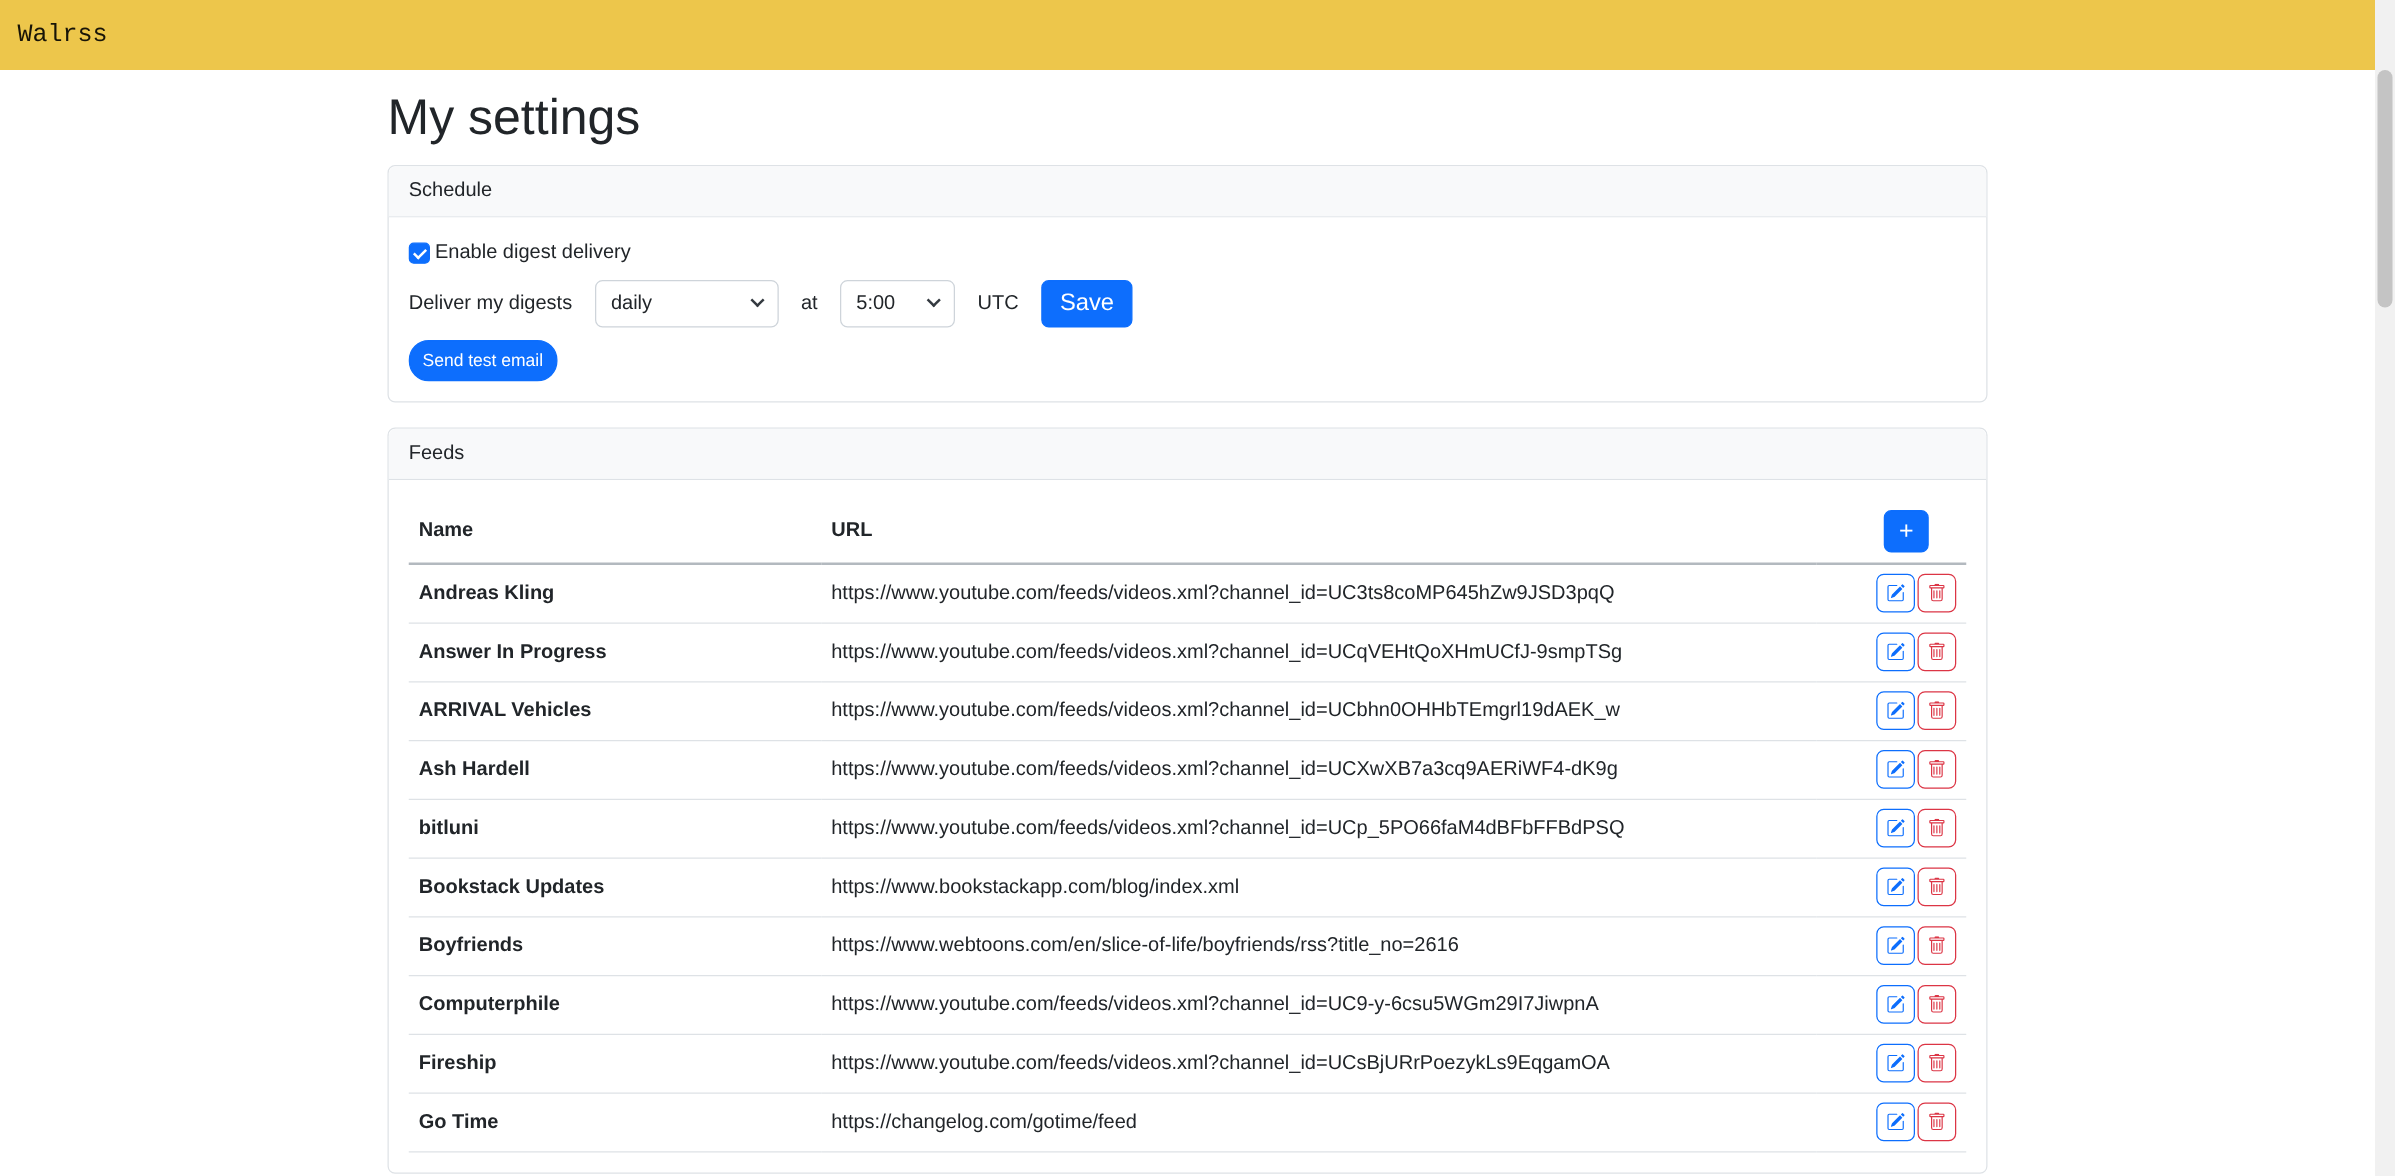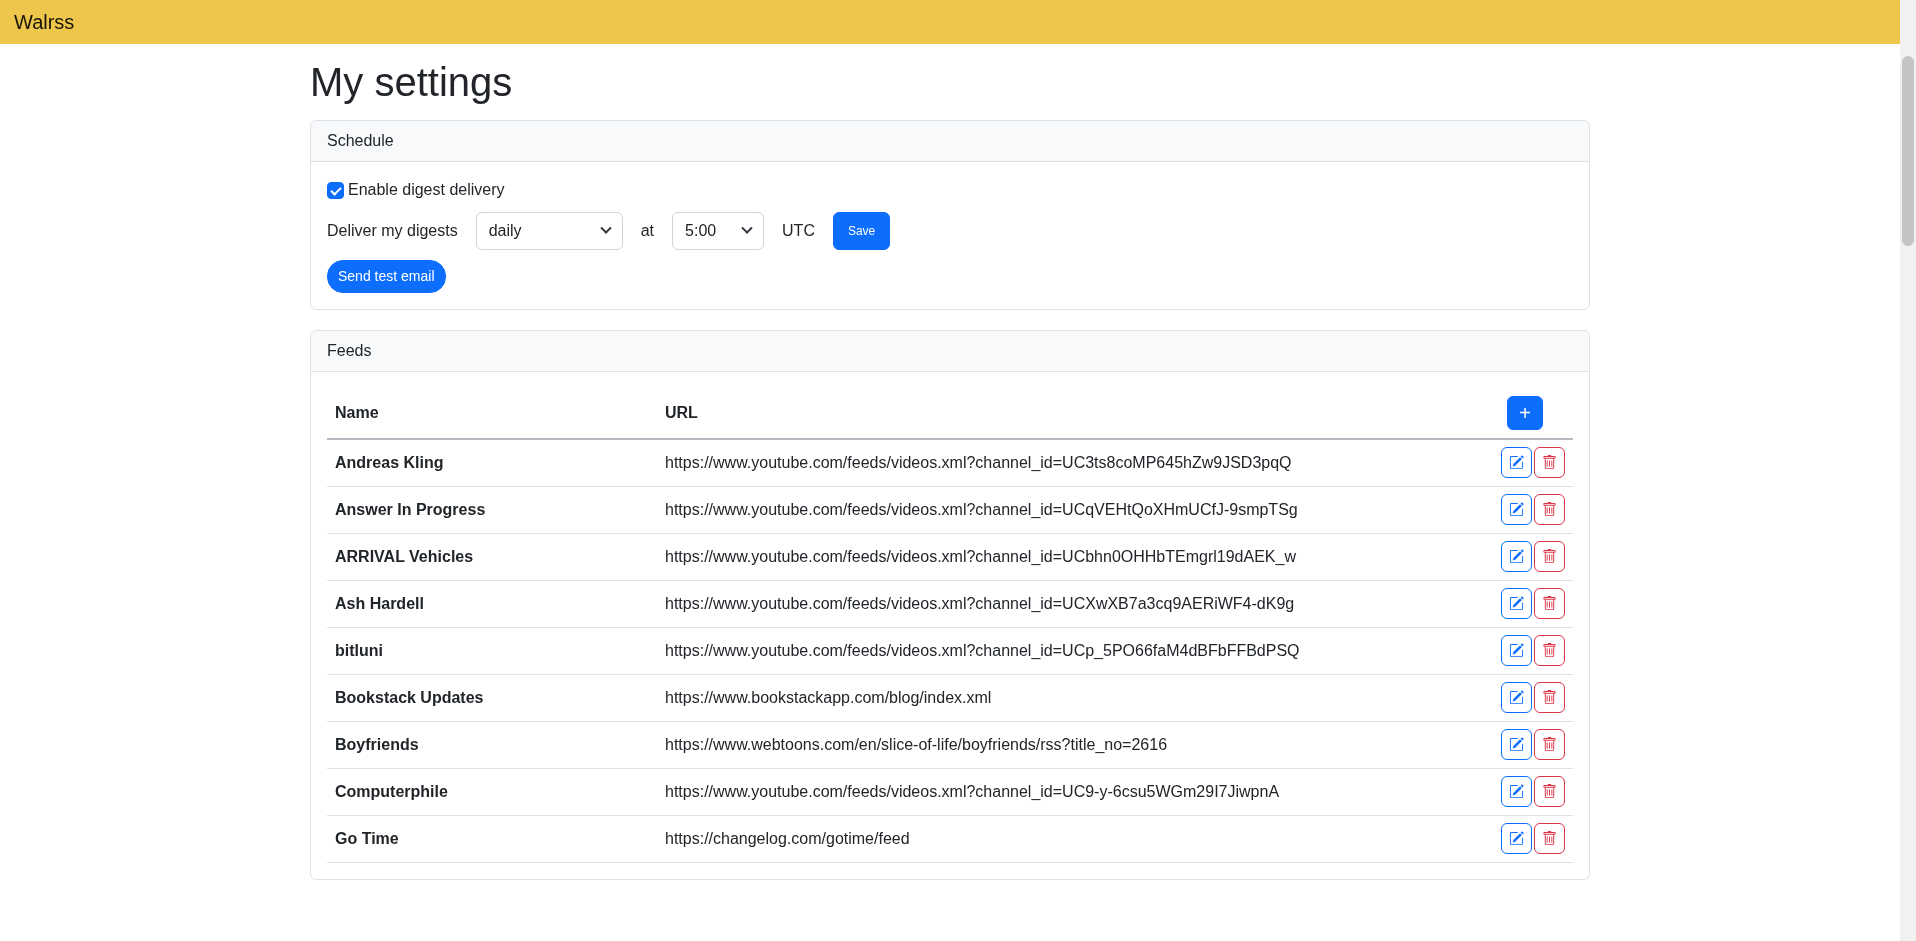--- a/index.html
+++ b/index.html
@@ -8,25 +8,26 @@
   body {
     font-family: "Liberation Sans", sans-serif;
     font-size: 16px;
     color: var(--text, #212529);
     background: #fff;
   }
   .content { width: 1900px; }
 
   
   .navbar {
-    height: 44px;
+    height: 56px;
     background: var(--navbar-bg, #edc64b);
     display: flex;
     align-items: center;
     padding: 0 14px;
+    font-family: Liberation Mono, monospace;
   }
   .brand { font-size: 20px; color: rgba(0,0,0,.9); cursor: pointer; }
 
   
   main { width: 1280px; margin: 0 auto; padding-top: 14px; }
   h1 { font-size: 40px; font-weight: 500; line-height: 1.2; margin-bottom: 14px; }
 
   
   .card {
     border: 1px solid var(--border, #dee2e6);
@@ -90,21 +91,21 @@
     align-items: center;
     justify-content: center;
     border-radius: 6px;
     cursor: pointer;
     font-family: inherit;
   }
   .btn-primary {
     background: var(--primary, #0d6efd);
     border: 1px solid var(--primary, #0d6efd);
     color: #fff;
-    font-size: 12px;
+    font-size: 19px;
     padding: 6px 14px;
     line-height: 24px;
   }
   .btn-sm { font-size: 14px; padding: 5px 10px; border-radius: 16px; line-height: 21px; }
   .test-row { margin-top: 10px; }
 
   
   table { width: 100%; border-collapse: collapse; table-layout: fixed; }
   col.col-name { width: 330px; }
   col.col-actions { width: 120px; }
@@ -384,20 +385,40 @@
         <button class="btn-icon del">
           <svg width="15" height="15" viewBox="0 0 16 16" fill="currentColor" aria-hidden="true">
             <path d="M5.5 5.5A.5.5 0 0 1 6 6v6a.5.5 0 0 1-1 0V6a.5.5 0 0 1 .5-.5Zm2.5 0a.5.5 0 0 1 .5.5v6a.5.5 0 0 1-1 0V6a.5.5 0 0 1 .5-.5Zm3 .5a.5.5 0 0 0-1 0v6a.5.5 0 0 0 1 0V6Z"></path>
             <path d="M14.5 3a1 1 0 0 1-1 1H13v9a2 2 0 0 1-2 2H5a2 2 0 0 1-2-2V4h-.5a1 1 0 0 1-1-1V2a1 1 0 0 1 1-1H6a1 1 0 0 1 1-1h2a1 1 0 0 1 1 1h3.5a1 1 0 0 1 1 1v1ZM4.118 4 4 4.059V13a1 1 0 0 0 1 1h6a1 1 0 0 0 1-1V4.059L11.882 4H4.118ZM2.5 3h11V2h-11v1Z"></path>
           </svg>
         </button>
       </span>
     </td>
   </tr>
 
+  <tr>
+    <td class="name">Fireship</td>
+    <td class="url">https://www.youtube.com/feeds/videos.xml?channel_id=UCsBjURrPoezykLs9EqgamOA</td>
+    <td class="actions">
+      <span class="btn-group">
+        <button class="btn-icon edit">
+          <svg width="15" height="15" viewBox="0 0 16 16" fill="currentColor" aria-hidden="true">
+            <path d="M15.502 1.94a.5.5 0 0 1 0 .706L14.459 3.69l-2-2L13.502.646a.5.5 0 0 1 .707 0l1.293 1.293zm-1.75 2.456-2-2L4.939 9.21a.5.5 0 0 0-.121.196l-.805 2.414a.25.25 0 0 0 .316.316l2.414-.805a.5.5 0 0 0 .196-.12l6.813-6.814z"></path>
+            <path fill-rule="evenodd" d="M1 13.5A1.5 1.5 0 0 0 2.5 15h11a1.5 1.5 0 0 0 1.5-1.5v-6a.5.5 0 0 0-1 0v6a.5.5 0 0 1-.5.5h-11a.5.5 0 0 1-.5-.5v-11a.5.5 0 0 1 .5-.5H9a.5.5 0 0 0 0-1H2.5A1.5 1.5 0 0 0 1 2.5v11z"></path>
+          </svg>
+        </button>
+        <button class="btn-icon del">
+          <svg width="15" height="15" viewBox="0 0 16 16" fill="currentColor" aria-hidden="true">
+            <path d="M5.5 5.5A.5.5 0 0 1 6 6v6a.5.5 0 0 1-1 0V6a.5.5 0 0 1 .5-.5Zm2.5 0a.5.5 0 0 1 .5.5v6a.5.5 0 0 1-1 0V6a.5.5 0 0 1 .5-.5Zm3 .5a.5.5 0 0 0-1 0v6a.5.5 0 0 0 1 0V6Z"></path>
+            <path d="M14.5 3a1 1 0 0 1-1 1H13v9a2 2 0 0 1-2 2H5a2 2 0 0 1-2-2V4h-.5a1 1 0 0 1-1-1V2a1 1 0 0 1 1-1H6a1 1 0 0 1 1-1h2a1 1 0 0 1 1 1h3.5a1 1 0 0 1 1 1v1ZM4.118 4 4 4.059V13a1 1 0 0 0 1 1h6a1 1 0 0 0 1-1V4.059L11.882 4H4.118ZM2.5 3h11V2h-11v1Z"></path>
+          </svg>
+        </button>
+      </span>
+    </td>
+  </tr>
 
   <tr>
     <td class="name">Go Time</td>
     <td class="url">https://changelog.com/gotime/feed</td>
     <td class="actions">
       <span class="btn-group">
         <button class="btn-icon edit">
           <svg width="15" height="15" viewBox="0 0 16 16" fill="currentColor" aria-hidden="true">
             <path d="M15.502 1.94a.5.5 0 0 1 0 .706L14.459 3.69l-2-2L13.502.646a.5.5 0 0 1 .707 0l1.293 1.293zm-1.75 2.456-2-2L4.939 9.21a.5.5 0 0 0-.121.196l-.805 2.414a.25.25 0 0 0 .316.316l2.414-.805a.5.5 0 0 0 .196-.12l6.813-6.814z"></path>
             <path fill-rule="evenodd" d="M1 13.5A1.5 1.5 0 0 0 2.5 15h11a1.5 1.5 0 0 0 1.5-1.5v-6a.5.5 0 0 0-1 0v6a.5.5 0 0 1-.5.5h-11a.5.5 0 0 1-.5-.5v-11a.5.5 0 0 1 .5-.5H9a.5.5 0 0 0 0-1H2.5A1.5 1.5 0 0 0 1 2.5v11z"></path>

